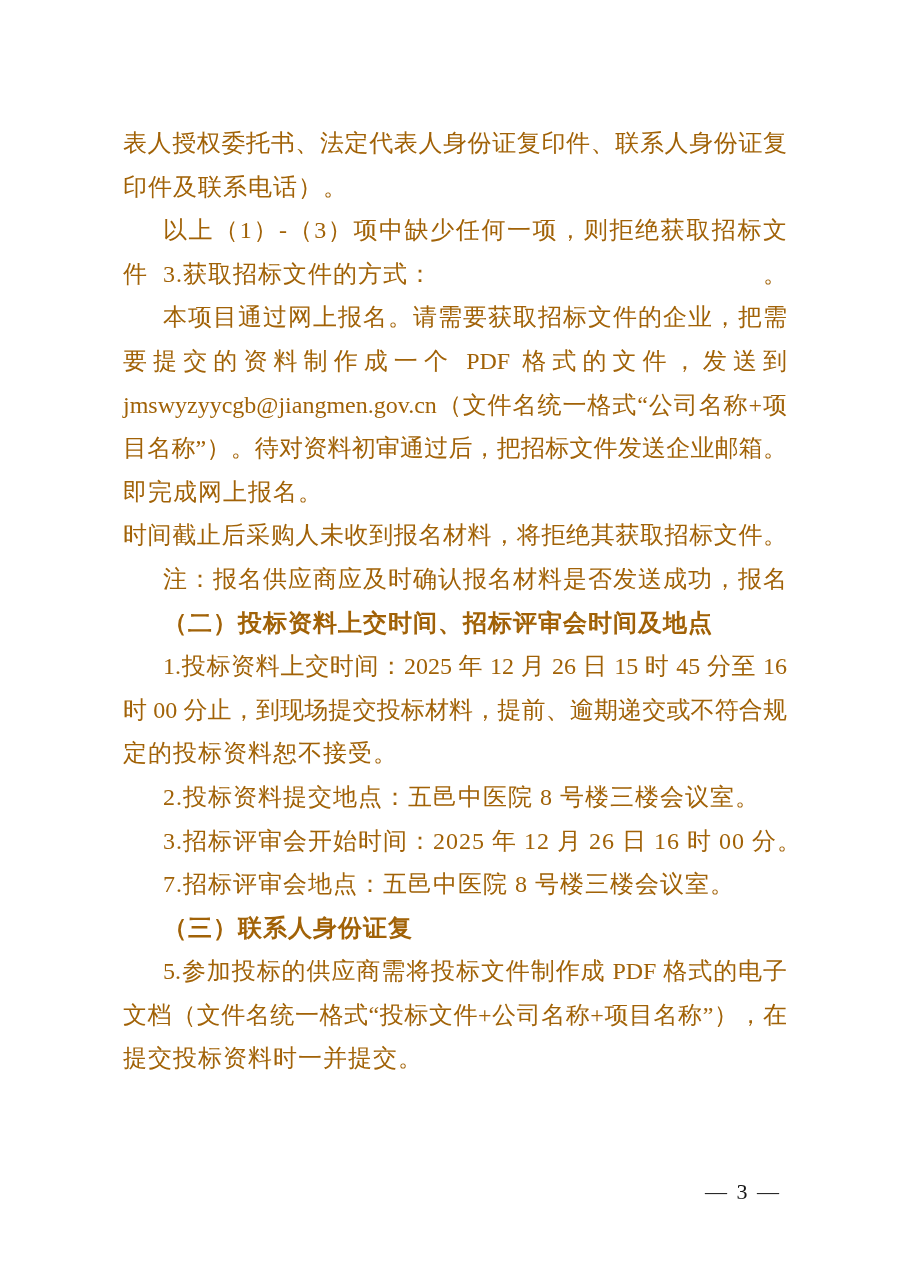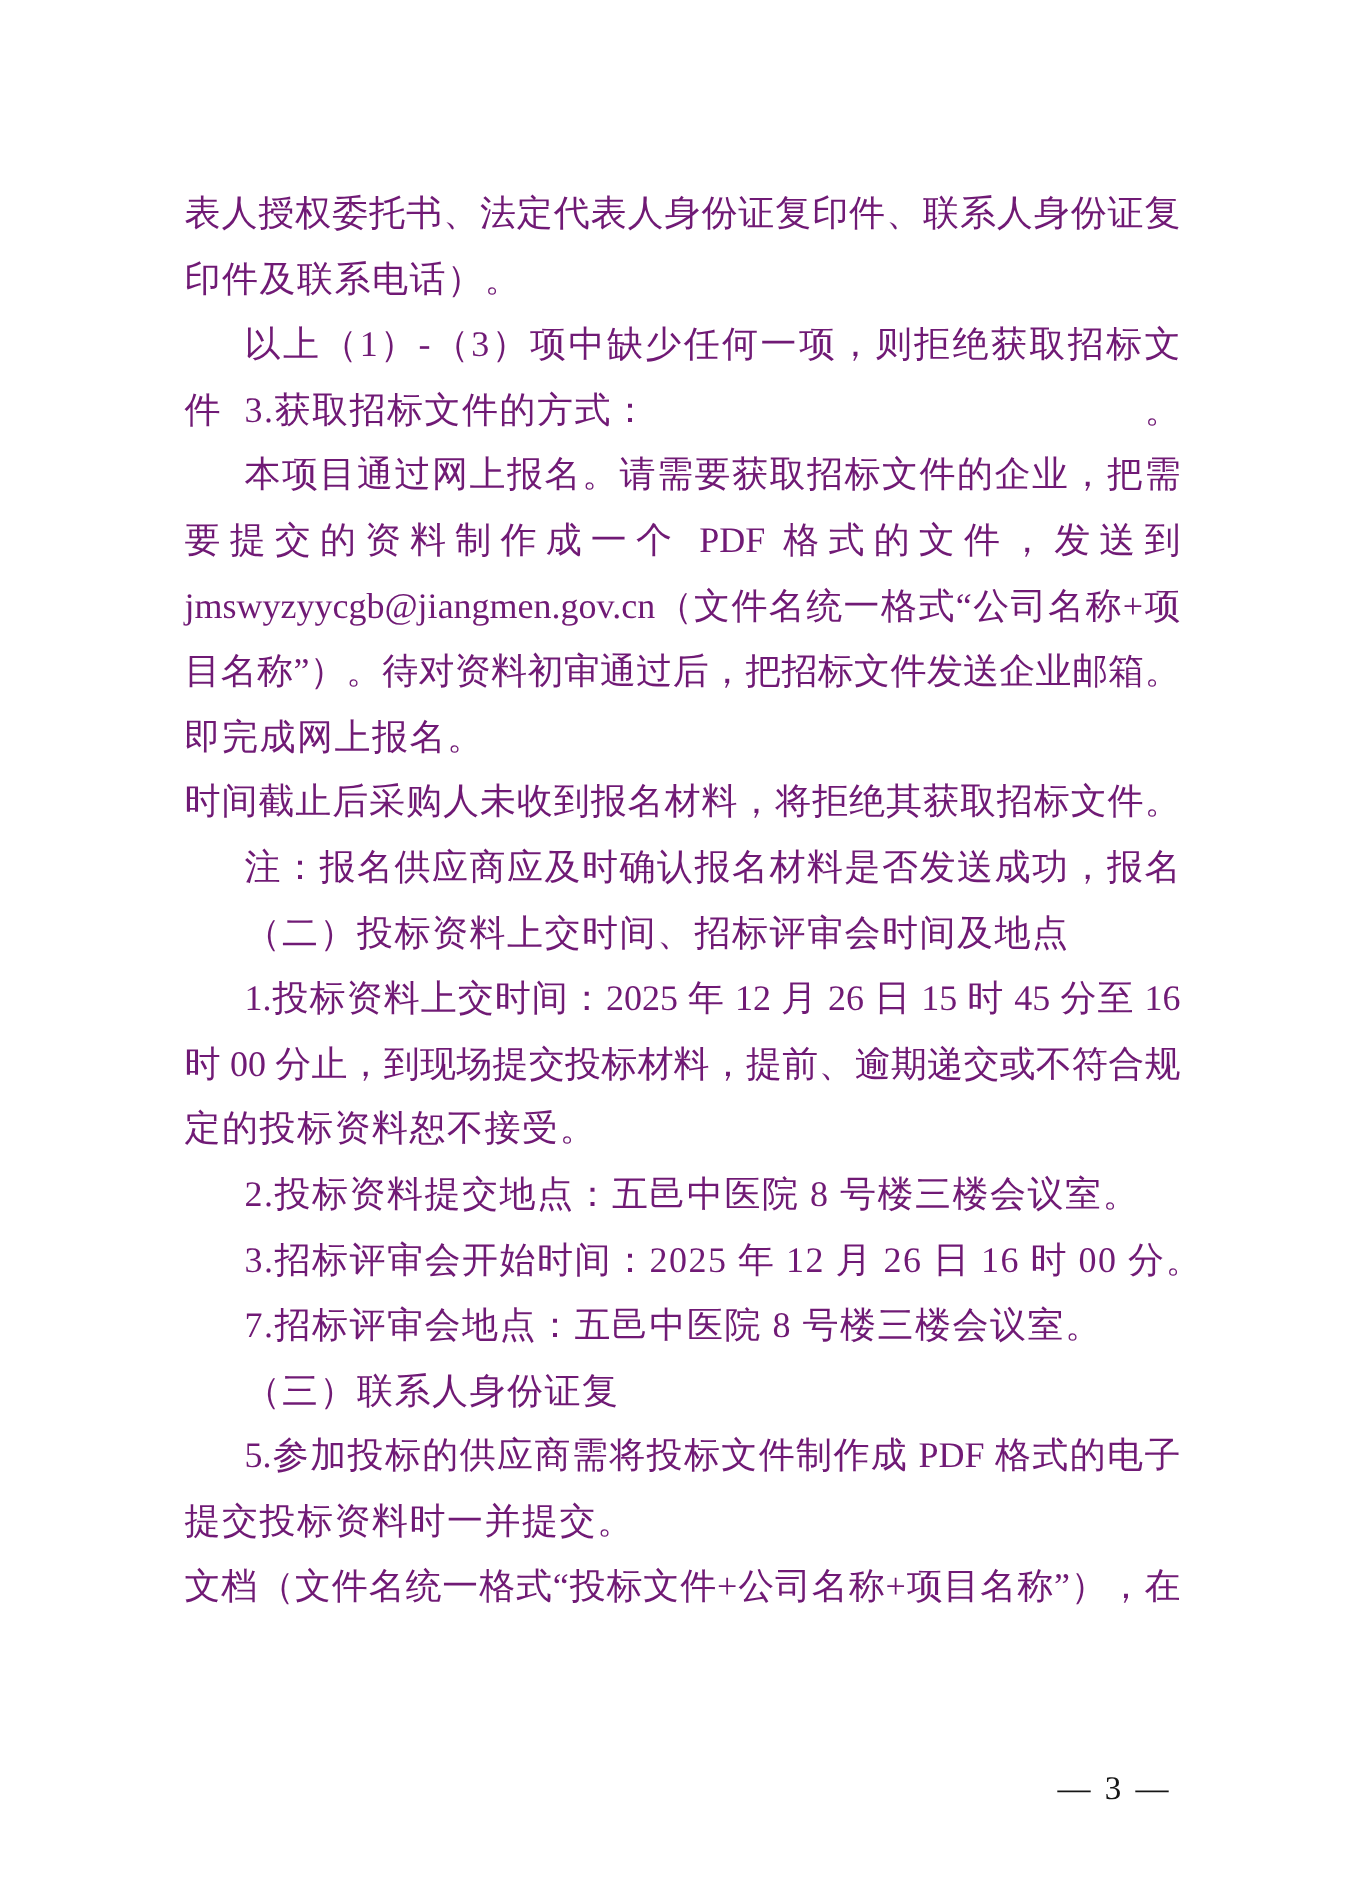--- a/index.html
+++ b/index.html
@@ -24,39 +24,39 @@
     position: absolute;
     left: 123px;
     top: 122px;
     width: 664px;
   }
   .line {
     font-size: 24px;
     line-height: 43.6px;
     height: 43.6px;
     white-space: nowrap;
-    color: #701a75;
+    color: #a16207;
     letter-spacing: 1px;
     text-align: left;
   }
   
   .j {
     white-space: normal;
     letter-spacing: 0;
     text-align: justify;
     text-align-last: justify;
     text-justify: inter-character;
   }
   
   .ind {
     text-indent: 40px;
   }
   
   .b {
-    font-weight: normal;
+    font-weight: bold;
   }
   .pagenum {
     position: absolute;
     left: 698px;
     top: 1179px;
     width: 90px;
     text-align: center;
     font-size: 22px;
     letter-spacing: 2px;
     color: #161616;
@@ -80,18 +80,18 @@
     <div class="line j ind">注：报名供应商应及时确认报名材料是否发送成功，报名</div>
     <div class="line b ind">（二）投标资料上交时间、招标评审会时间及地点</div>
     <div class="line j ind">1.投标资料上交时间：2025 年 12 月 26 日 15 时 45 分至 16</div>
     <div class="line j">时 00 分止，到现场提交投标材料，提前、逾期递交或不符合规</div>
     <div class="line">定的投标资料恕不接受。</div>
     <div class="line ind">2.投标资料提交地点：五邑中医院 8 号楼三楼会议室。</div>
     <div class="line ind">3.招标评审会开始时间：2025 年 12 月 26 日 16 时 00 分。</div>
     <div class="line ind">7.招标评审会地点：五邑中医院 8 号楼三楼会议室。</div>
     <div class="line b ind">（三）联系人身份证复</div>
     <div class="line j ind">5.参加投标的供应商需将投标文件制作成 PDF 格式的电子</div>
+    <div class="line j">文档（文件名统一格式“投标文件+公司名称+项目名称”），在</div>
     <div class="line">提交投标资料时一并提交。</div>
-    <div class="line j">文档（文件名统一格式“投标文件+公司名称+项目名称”），在</div>
   </div>
 
   <div class="pagenum">— 3 —</div>
 </div>
 
 </body></html>

